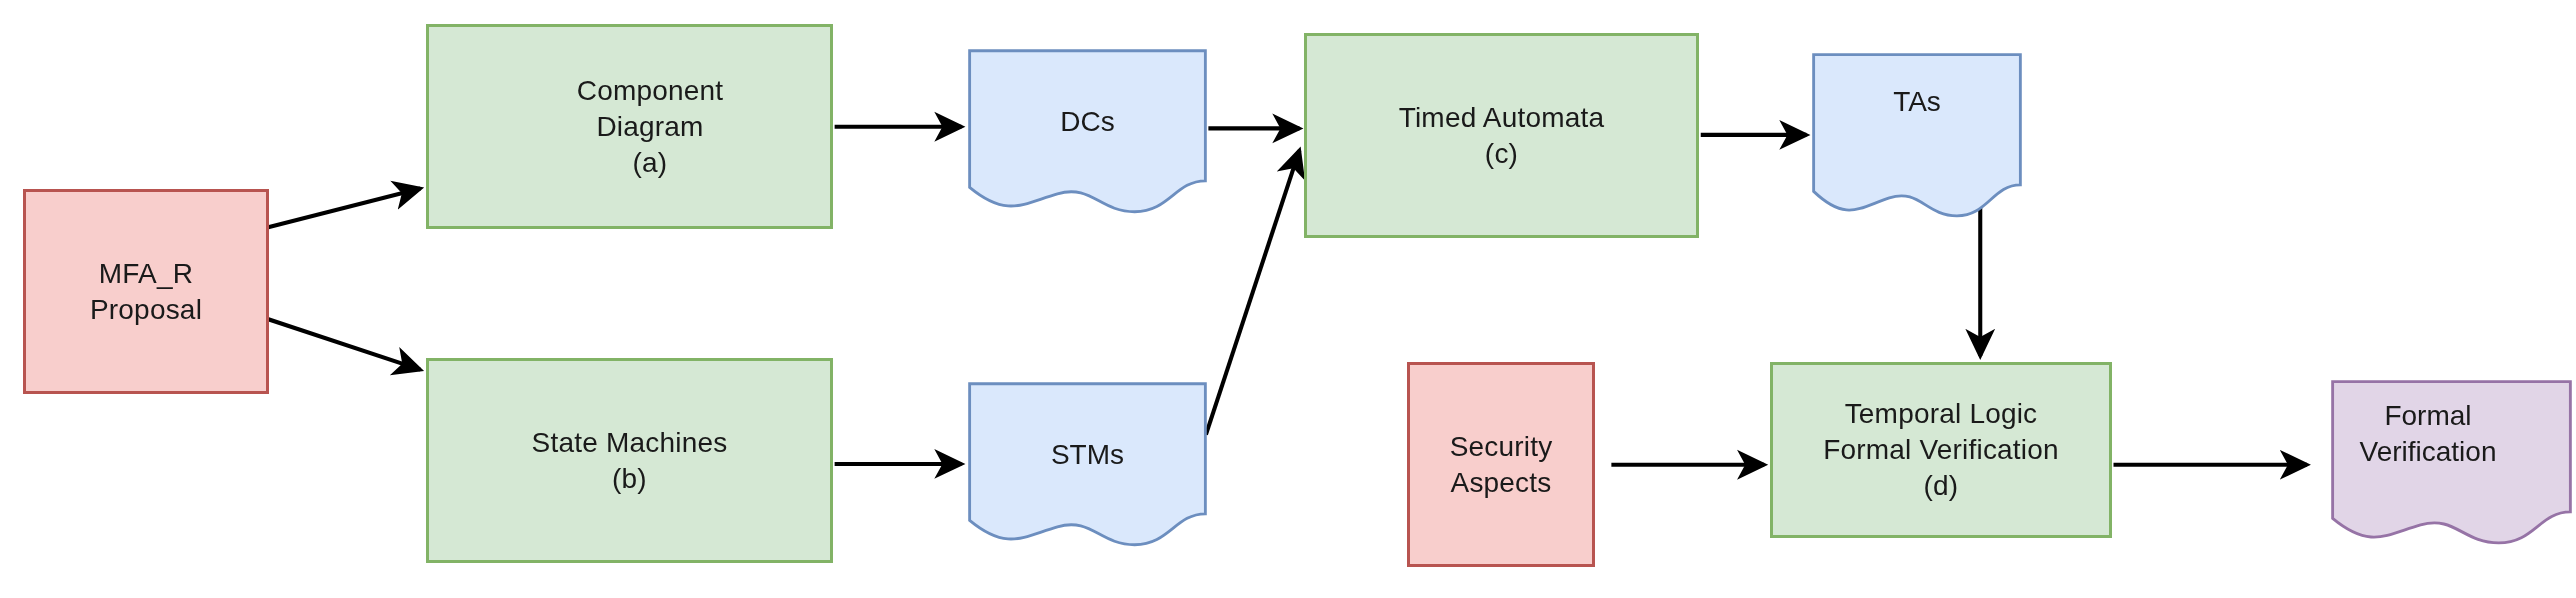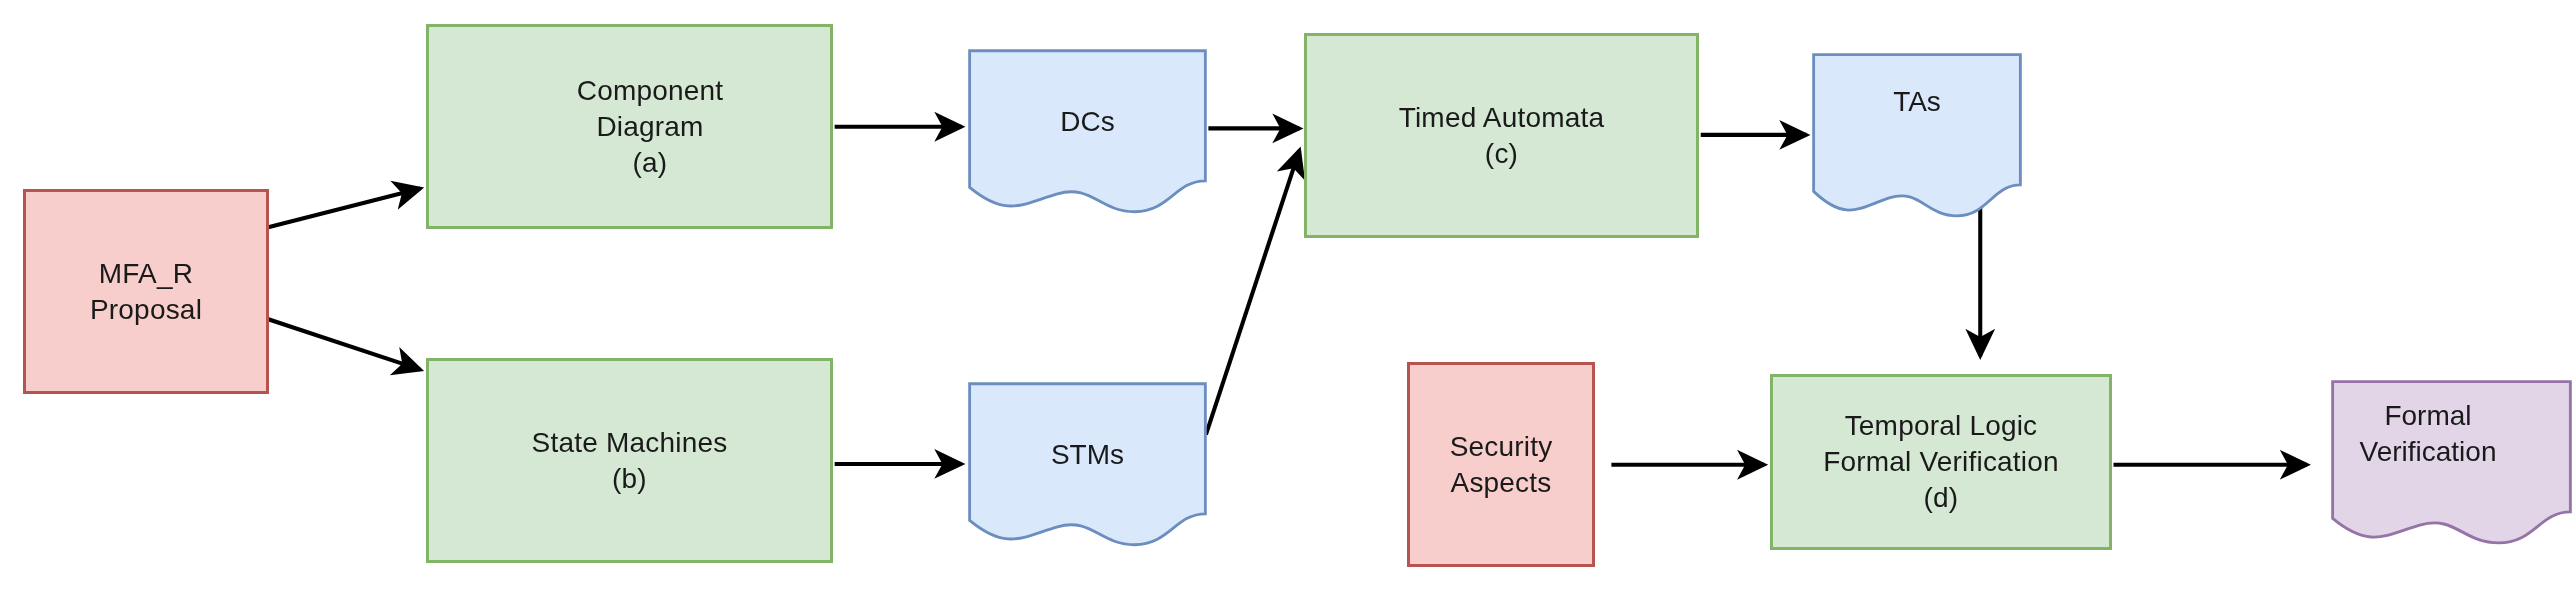--- a/index.html
+++ b/index.html
@@ -125,21 +125,21 @@
   <div class="doc" style="left:968px; top:382px; width:239px; height:171px;">
     <svg width="239" height="171" viewBox="0 0 294 210" xmlns="http://www.w3.org/2000/svg">
       <path d="M 2 2 L 292 2 L 292 162 C 255 162 248 200 205 200 C 162 200 152 166 110 178 C 68 190 48 208 2 170 Z" fill="#dae8fc" stroke="#6c8ebf" stroke-width="3.5"></path>
     </svg>
     <div class="doc-label" style="top:55px;">STMs</div>
   </div>
 
   <div class="node rect red" style="left:1407px; top:362px; width:188px; height:205px;">Security
 Aspects</div>
 
-  <div class="node rect green" style="left:1770px; top:362px; width:342px; height:176px;margin-top:12px;">Temporal Logic
+  <div class="node rect green" style="left:1770px; top:362px; width:342px; height:176px;">Temporal Logic
 Formal Verification
 (d)</div>
 
   <div class="doc" style="left:2313px; top:380px; width:194px; height:171px;margin-left:18px;">
     <svg width="241" height="171" viewBox="0 0 296 210" xmlns="http://www.w3.org/2000/svg">
       <path d="M 2 2 L 294 2 L 294 162 C 256 162 250 200 206 200 C 162 200 152 166 110 178 C 68 190 48 208 2 170 Z" fill="#e1d5e7" stroke="#9673a6" stroke-width="3.5"></path>
     </svg>
     <div class="doc-label" style="top:18px;">Formal
 Verification</div>
   </div>

